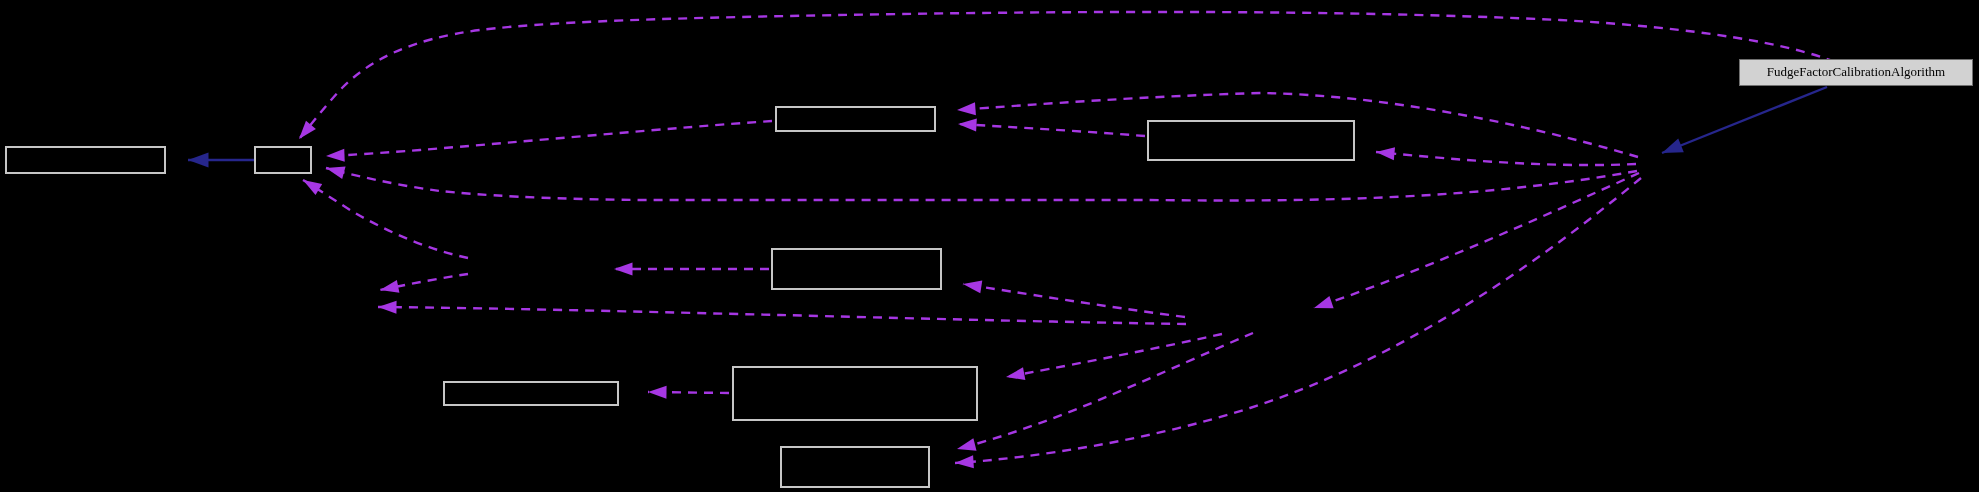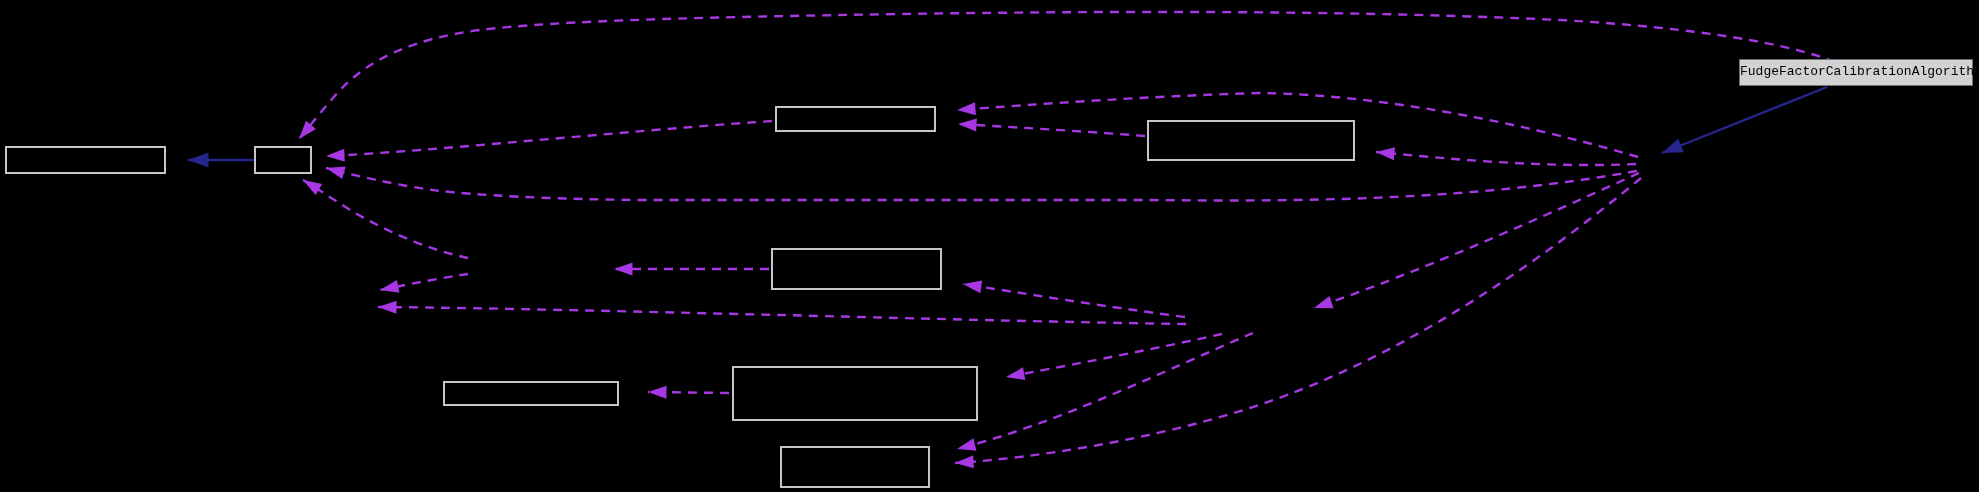--- a/index.html
+++ b/index.html
@@ -11,21 +11,21 @@
     --highlight-text:#000000;
     --dependency-edge:#a637e3;
     --inheritance-edge:#26268c;
   }
   html,body{margin:0;padding:0;background:var(--background);}
   #canvas{
     position:relative;
     width:1979px;height:492px;
     background:var(--background);
     overflow:hidden;
-    font-family:Liberation Mono, monospace;
+    font-family:Liberation Serif, serif;
   }
   #edges{position:absolute;left:0;top:0;width:1979px;height:492px;}
   .edge{
     fill:none;
     stroke:var(--dependency-edge);
     stroke-width:2.4;
     stroke-dasharray:9 7;
   }
   .edge.solid{
     stroke:var(--inheritance-edge);

